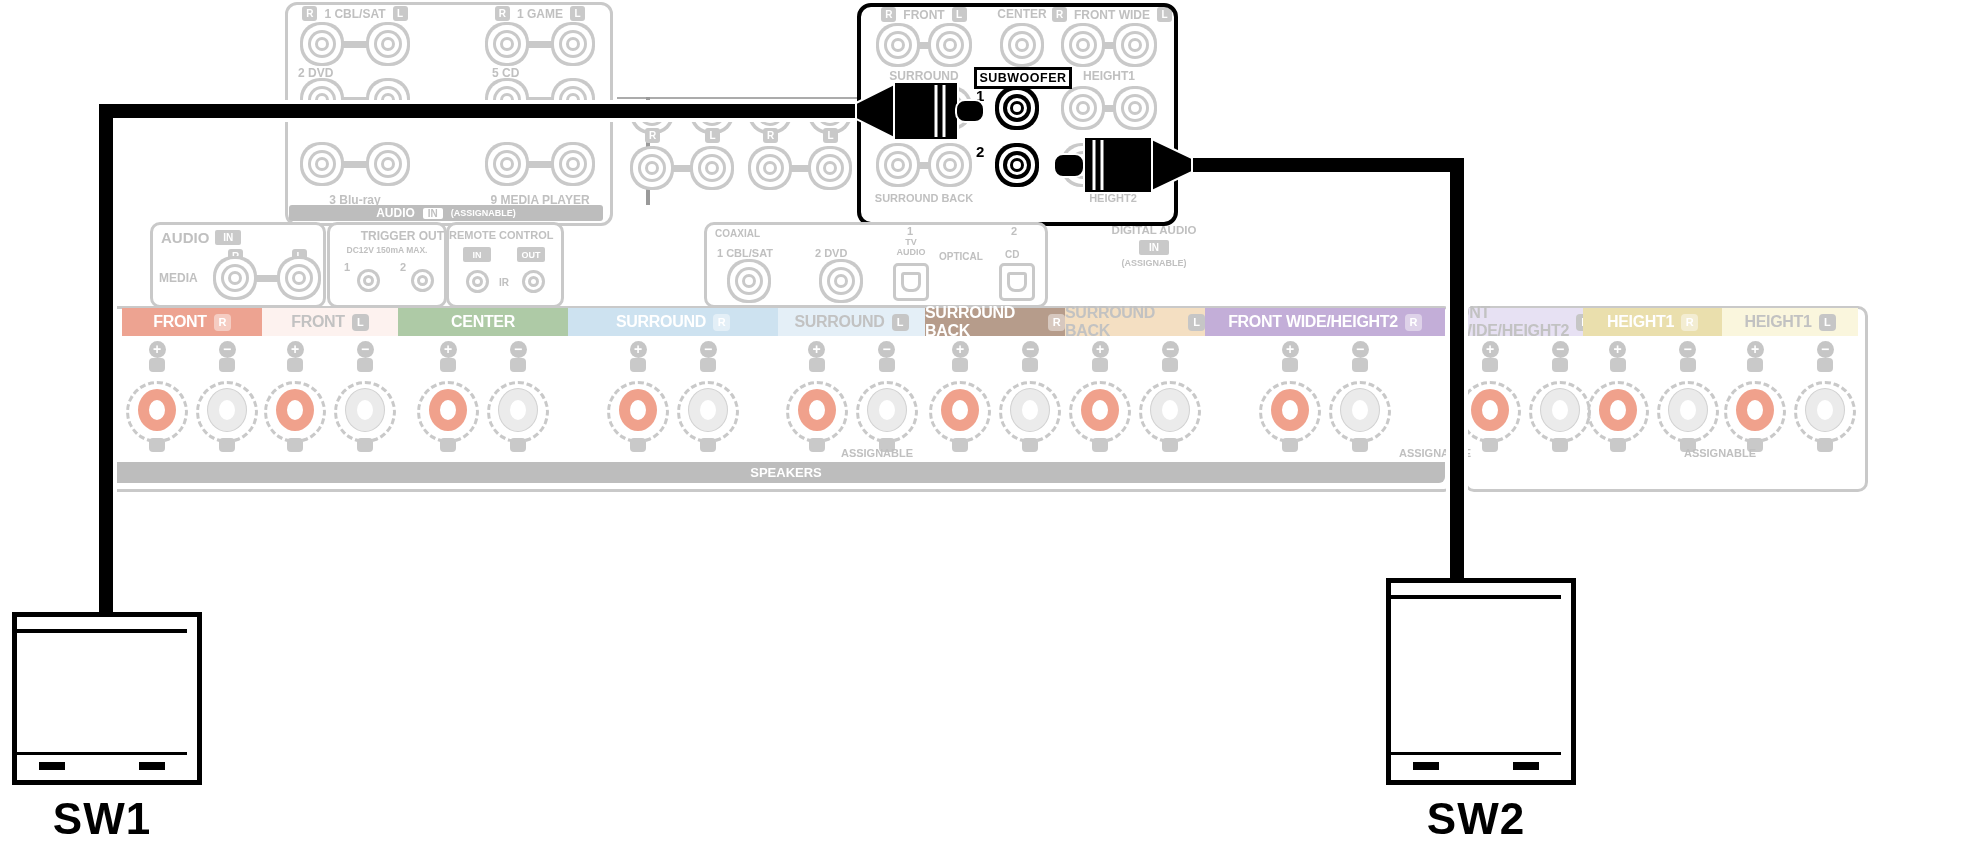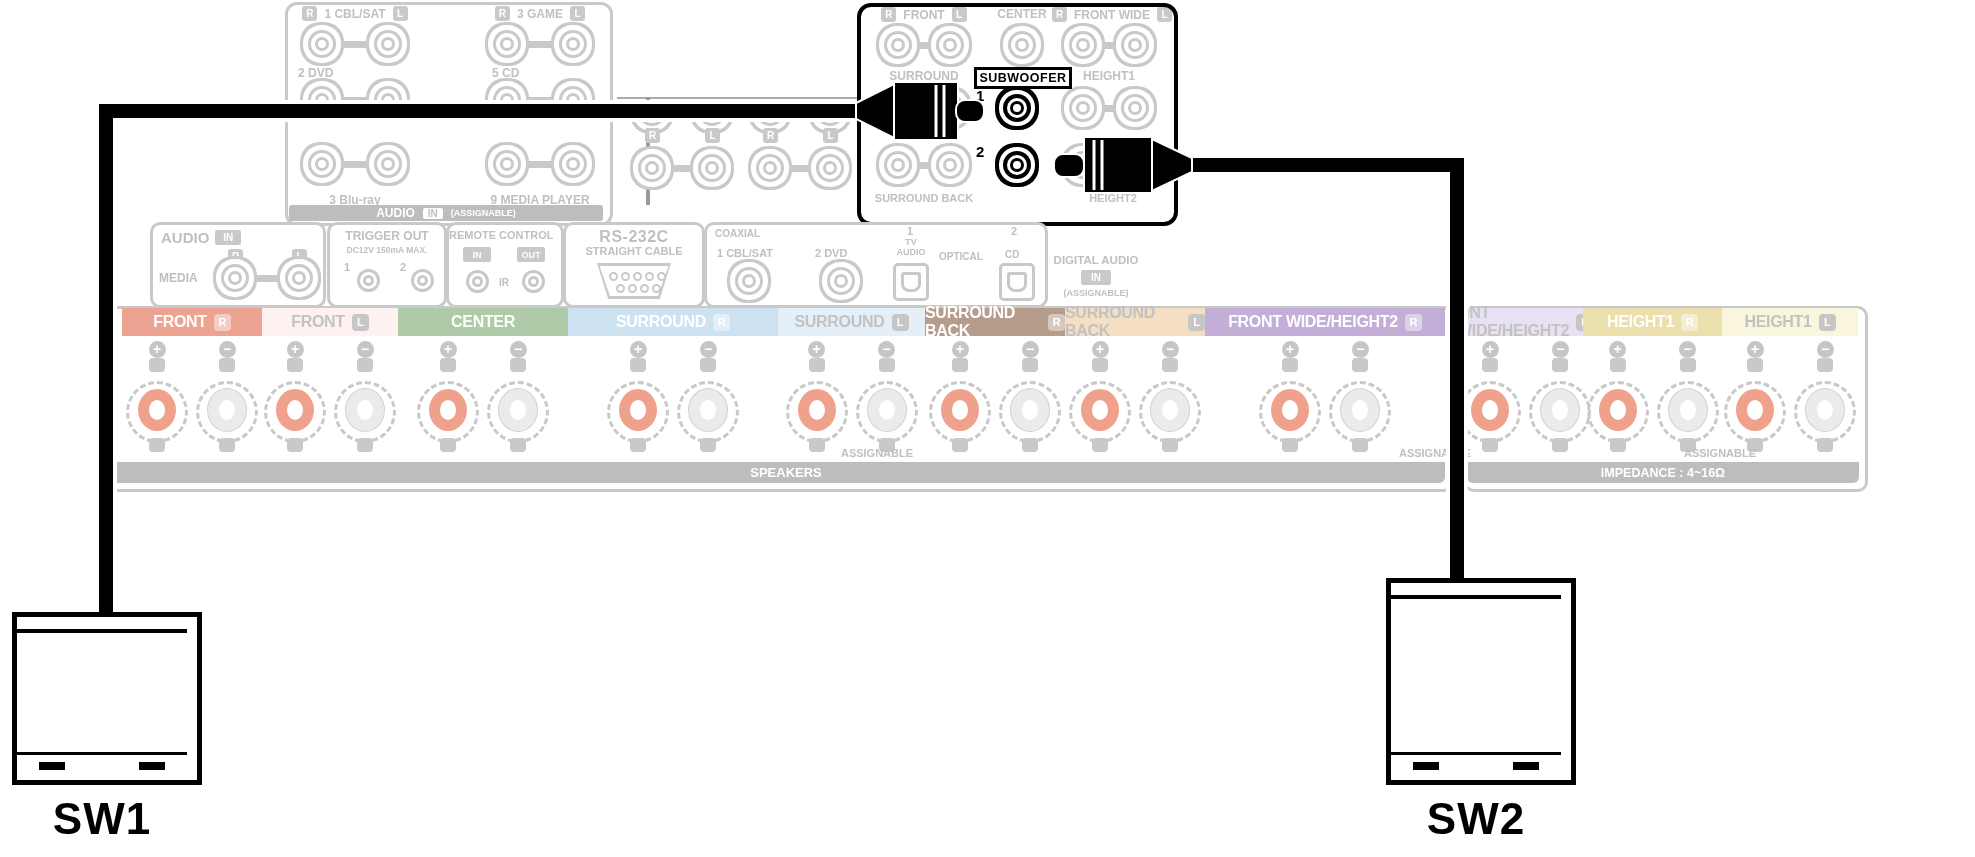--- a/index.html
+++ b/index.html
@@ -37,21 +37,21 @@
 
 <div id="stage">
     <div class="dimbox" style="position:absolute;left:285px;top:2px;width:322px;height:218px;"></div>
     <div class="ctr" style="position:absolute;left:265px;top:6px;width:180px;height:15px;gap:7px;">
       <span class="badge">R</span>
       <span style="color:#c0c0c0;font-weight:bold;font-size:12px;">1 CBL/SAT</span>
       <span class="badge">L</span>
     </div>
     <div class="ctr" style="position:absolute;left:450px;top:6px;width:180px;height:15px;gap:7px;">
       <span class="badge">R</span>
-      <span style="color:#c0c0c0;font-weight:bold;font-size:12px;">3 GAME</span>
+      <span style="color:#c0c0c0;font-weight:bold;font-size:12px;">1 GAME</span>
       <span class="badge">L</span>
     </div>
     <div class="dimtext" style="position:absolute;left:298px;top:66px;font-size:12px;">2 DVD</div>
     <div class="dimtext" style="position:absolute;left:492px;top:66px;font-size:12px;">5 CD</div>
     <div class="dimtext" style="position:absolute;left:300px;top:193px;width:110px;text-align:center;font-size:12px;">3 Blu-ray</div>
     <div class="dimtext" style="position:absolute;left:465px;top:193px;width:150px;text-align:center;font-size:12px;">9 MEDIA PLAYER</div>
     <div class="conn" style="position:absolute;left:322px;top:40.5px;width:66px;"></div>
     <div class="jack " style="position:absolute;left:315px;top:37px;"></div>
     <div class="jack " style="position:absolute;left:381px;top:37px;"></div>
     <div class="conn" style="position:absolute;left:322px;top:96.5px;width:66px;"></div>
@@ -138,71 +138,55 @@
         <span style="width:26px;border-radius:2px;" class="badge">IN</span>
       </div>
       <div class="dimtext" style="position:absolute;left:6px;top:46px;font-size:12px;">MEDIA</div>
       <span class="badge" style="position: absolute; left: 75px; top: 24px;">R</span>
       <span class="badge" style="position: absolute; left: 139px; top: 24px;">L</span>
       <div class="conn" style="position:absolute;left:82px;top:49.5px;width:64px;"></div>
       <div class="jack " style="position:absolute;left:75px;top:46px;"></div>
       <div class="jack " style="position:absolute;left:139px;top:46px;"></div>
     </div>
     <div class="dimbox" style="position:absolute;left:327px;top:222px;width:114px;height:80px;border-radius:10px;">
-      <div class="dimtext" style="position:absolute;left:0;top:4px;width:114px;text-align:center;font-size:12px;">TRIGGER OUT</div>
+      <div class="dimtext" style="position:absolute;left:0;top:4px;width:114px;text-align:right;font-size:12px;">TRIGGER OUT</div>
       <div class="dimtext" style="position:absolute;left:0;top:20px;width:114px;text-align:center;font-size:8.5px;">DC12V 150mA MAX.</div>
       <div class="dimtext" style="position:absolute;left:14px;top:36px;font-size:11px;">1</div>
       <div class="dimtext" style="position:absolute;left:70px;top:36px;font-size:11px;">2</div>
       <div class="jack small" style="position:absolute;left:32.5px;top:49.5px;"></div>
       <div class="jack small" style="position:absolute;left:86.5px;top:49.5px;"></div>
     </div>
     <div class="dimbox" style="position:absolute;left:446px;top:222px;width:112px;height:80px;border-radius:10px;">
       <div class="dimtext" style="position:absolute;left:0;top:4px;width:112px;font-size:11px;">REMOTE CONTROL</div>
       <span style="width: 28px; border-radius: 2px; font-size: 9px; position: absolute; left: 14px; top: 22px;" class="badge">IN</span>
       <span style="width: 28px; border-radius: 2px; font-size: 9px; position: absolute; left: 68px; top: 22px;" class="badge">OUT</span>
       <div class="dimtext" style="position:absolute;left:50px;top:52px;font-size:10px;">IR</div>
       <div class="jack small" style="position:absolute;left:22.5px;top:50.5px;"></div>
       <div class="jack small" style="position:absolute;left:78.5px;top:50.5px;"></div>
-    </div>
-    <div class="dimbox" style="position:absolute;left:563px;top:222px;width:136px;height:80px;border-radius:10px;">
-      <div class="dimtext" style="position:absolute;left:0;top:3px;width:136px;text-align:center;font-size:16px;letter-spacing:0.5px;">RS-232C</div>
-      <div class="dimtext" style="position:absolute;left:0;top:20px;width:136px;text-align:center;font-size:11px;">STRAIGHT CABLE</div>
-      <div style="position:absolute;left:25px;top:38px;width:86px;height:36px;background:#c9c9c9;clip-path:polygon(7% 0,93% 0,80% 100%,20% 100%);">
-        <div style="position:absolute;left:3px;top:3px;width:80px;height:30px;background:#fff;clip-path:polygon(7% 0,93% 0,80% 100%,20% 100%);"></div>
-        <div style="position:absolute;left:18px;top:9px;width:5px;height:5px;border:2px solid #c9c9c9;border-radius:50%;background:#fff;"></div>
-        <div style="position:absolute;left:30px;top:9px;width:5px;height:5px;border:2px solid #c9c9c9;border-radius:50%;background:#fff;"></div>
-        <div style="position:absolute;left:42px;top:9px;width:5px;height:5px;border:2px solid #c9c9c9;border-radius:50%;background:#fff;"></div>
-        <div style="position:absolute;left:54px;top:9px;width:5px;height:5px;border:2px solid #c9c9c9;border-radius:50%;background:#fff;"></div>
-        <div style="position:absolute;left:66px;top:9px;width:5px;height:5px;border:2px solid #c9c9c9;border-radius:50%;background:#fff;"></div>
-        <div style="position:absolute;left:25px;top:21px;width:5px;height:5px;border:2px solid #c9c9c9;border-radius:50%;background:#fff;"></div>
-        <div style="position:absolute;left:37px;top:21px;width:5px;height:5px;border:2px solid #c9c9c9;border-radius:50%;background:#fff;"></div>
-        <div style="position:absolute;left:49px;top:21px;width:5px;height:5px;border:2px solid #c9c9c9;border-radius:50%;background:#fff;"></div>
-        <div style="position:absolute;left:61px;top:21px;width:5px;height:5px;border:2px solid #c9c9c9;border-radius:50%;background:#fff;"></div>
-      </div>
     </div>
     <div class="dimbox" style="position:absolute;left:704px;top:222px;width:338px;height:80px;border-radius:10px;">
       <div class="dimtext" style="position:absolute;left:8px;top:3px;font-size:10px;">COAXIAL</div>
       <div class="dimtext" style="position:absolute;left:10px;top:22px;font-size:11px;">1 CBL/SAT</div>
       <div class="jack " style="position:absolute;left:35px;top:49px;"></div>
       <div class="dimtext" style="position:absolute;left:108px;top:22px;font-size:11px;">2 DVD</div>
       <div class="jack " style="position:absolute;left:127px;top:49px;"></div>
       <div class="dimtext" style="position:absolute;left:200px;top:0px;font-size:11px;">1</div>
       <div class="dimtext" style="position:absolute;left:182px;top:12px;width:44px;text-align:center;font-size:9px;">TV</div>
       <div class="dimtext" style="position:absolute;left:182px;top:22px;width:44px;text-align:center;font-size:9px;">AUDIO</div>
       <div class="dimtext" style="position:absolute;left:232px;top:26px;font-size:10px;">OPTICAL</div>
       <div class="dimtext" style="position:absolute;left:304px;top:0px;font-size:11px;">2</div>
       <div class="dimtext" style="position:absolute;left:298px;top:24px;font-size:10px;">CD</div>
       <div style="position:absolute;left:186px;top:38px;width:30px;height:32px;border:3px solid #c9c9c9;border-radius:5px;">
         <div style="position:absolute;left:5px;top:6px;width:14px;height:14px;border:3px solid #c9c9c9;border-radius:3px 3px 8px 8px;"></div>
       </div>
       <div style="position:absolute;left:292px;top:38px;width:30px;height:32px;border:3px solid #c9c9c9;border-radius:5px;">
         <div style="position:absolute;left:5px;top:6px;width:14px;height:14px;border:3px solid #c9c9c9;border-radius:3px 3px 8px 8px;"></div>
       </div>
     </div>
-    <div style="position:absolute;left:1044px;top:224px;width:104px;height:50px;margin-top:30px;">
+    <div style="position:absolute;left:1102px;top:224px;width:104px;height:50px;">
       <div class="dimtext" style="position:absolute;left:0;top:0;width:104px;text-align:center;font-size:11.5px;">DIGITAL AUDIO</div>
       <span style="width: 30px; border-radius: 2px; position: absolute; left: 37px; top: 16px;" class="badge">IN</span>
       <div class="dimtext" style="position:absolute;left:0;top:34px;width:104px;text-align:center;font-size:9px;">(ASSIGNABLE)</div>
     </div>
     <div class="dimbox" style="position:absolute;left:105px;top:306px;width:1343px;height:180px;border-radius:10px;"></div>
     <div class="dimbox" style="position:absolute;left:1464px;top:306px;width:398px;height:180px;border-radius:10px;"></div>
     <div class="spklabel" style="position:absolute;left:122px;width:140px;background:#eda391;color:#ffffff;">
       <span>FRONT</span>
       <span class="badge" style="background: rgba(255, 255, 255, 0.45);">R</span>
     </div>
@@ -353,23 +337,20 @@
     <div class="pm" style="position:absolute;left:1816.5px;top:341px;">−</div>
     <div class="post-tab" style="position:absolute;left:1817px;top:358px;"></div>
     <div class="post-ring" style="position:absolute;left:1794px;top:381px;"></div>
     <div class="post-core" style="position: absolute; left: 1806px; top: 389px; border-color: rgb(235, 235, 235); box-shadow: rgb(210, 210, 210) 0px 0px 0px 1px;"></div>
     <div class="post-tab" style="position:absolute;left:1817px;top:438px;"></div>
     <div class="dimtext" style="position:absolute;left:817px;top:447px;width:120px;text-align:center;font-size:11px;">ASSIGNABLE</div>
     <div class="dimtext" style="position:absolute;left:1375px;top:447px;width:120px;text-align:center;font-size:11px;">ASSIGNABLE</div>
     <div class="dimtext" style="position:absolute;left:1660px;top:447px;width:120px;text-align:center;font-size:11px;">ASSIGNABLE</div>
     <div class="graybar" style="position:absolute;left:108px;top:462px;width:1337px;height:21px;border-radius:0 0 6px 6px;font-size:13px;">
       <div style="position:absolute;left:578px;top:0;width:200px;height:21px;line-height:21px;text-align:center;color:#fff;font-weight:bold;">SPEAKERS</div>
-    </div>
-    <div class="graybar ctr" style="position:absolute;left:1467px;top:462px;width:392px;height:21px;border-radius:0 0 6px 6px;font-size:12.5px;">
-      <span>IMPEDANCE : 4~16Ω</span>
     </div>
     <svg width="1975" height="857" style="position:absolute;left:0;top:0;pointer-events:none;">
       <path d="M106,620 L106,111 L857,111" fill="none" stroke="#fff" stroke-width="22"></path>
       <path d="M106,624 L106,111 L857,111" fill="none" stroke="#000" stroke-width="14"></path>
       <polygon points="856,103 894,84 894,138 856,119" fill="#000" stroke="#fff" stroke-width="2"></polygon>
       <rect x="894" y="82" width="64" height="58" fill="#000" stroke="#fff" stroke-width="2"></rect>
       <line x1="936" y1="85" x2="936" y2="137" stroke="#fff" stroke-width="3"></line>
       <line x1="944" y1="85" x2="944" y2="137" stroke="#fff" stroke-width="3"></line>
       <rect x="956" y="100" width="28" height="22" rx="9" fill="#000" stroke="#fff" stroke-width="2"></rect>
       <path d="M1457,586 L1457,165 L1190,165" fill="none" stroke="#fff" stroke-width="22"></path>

